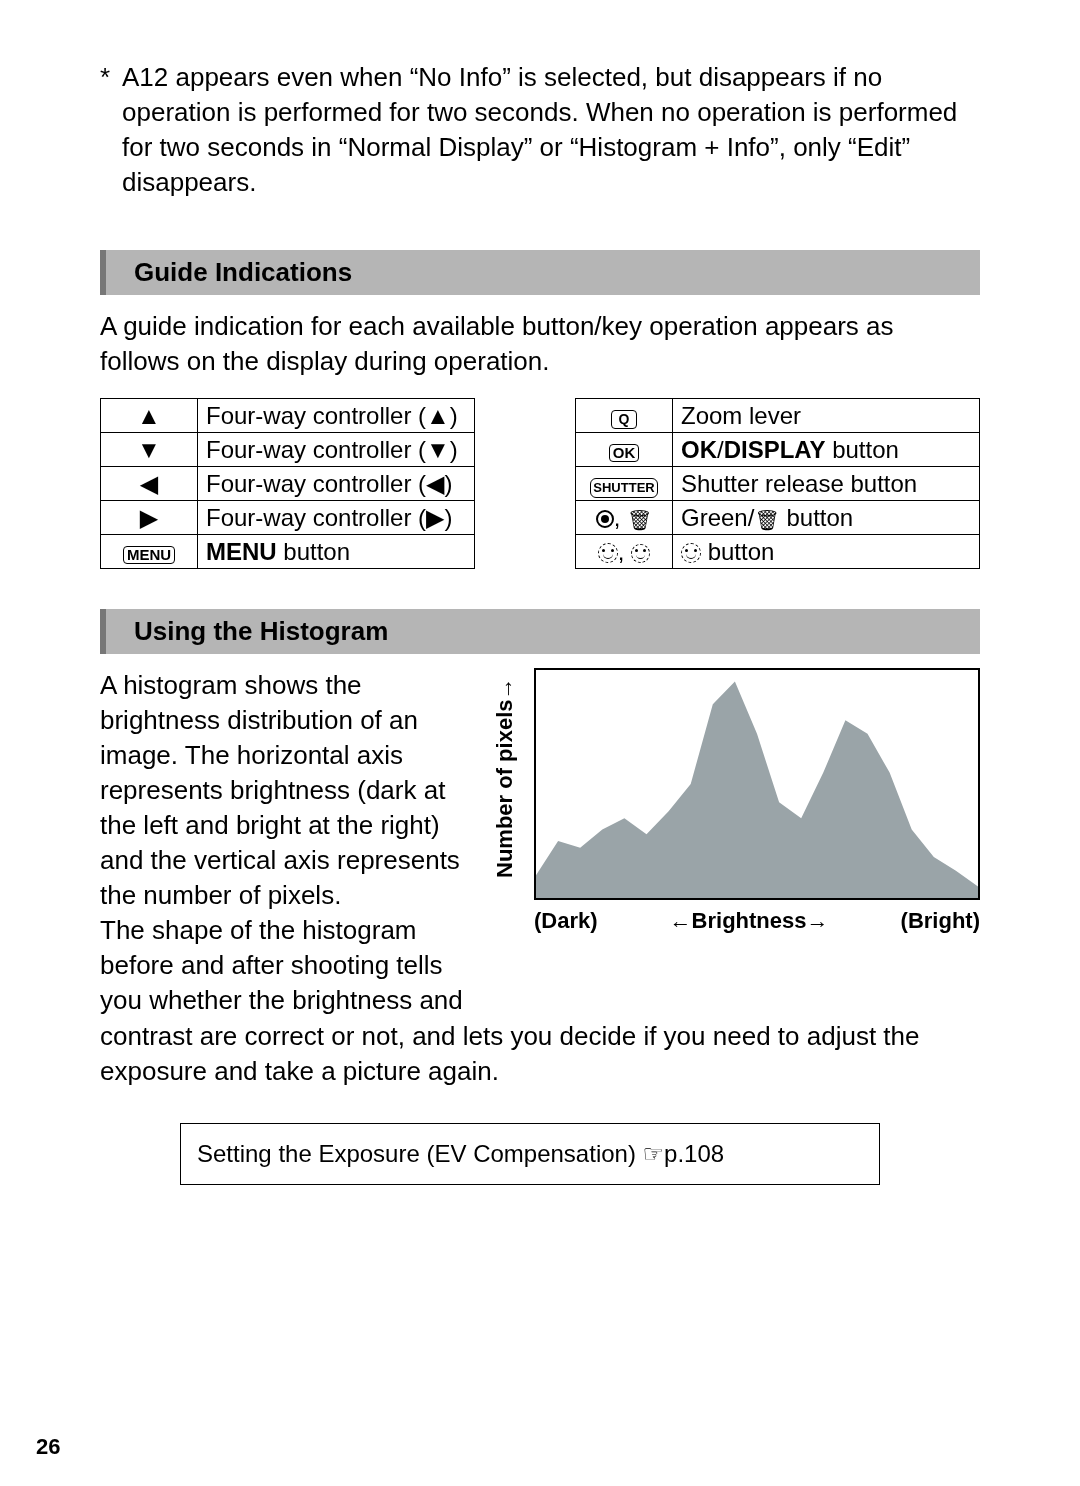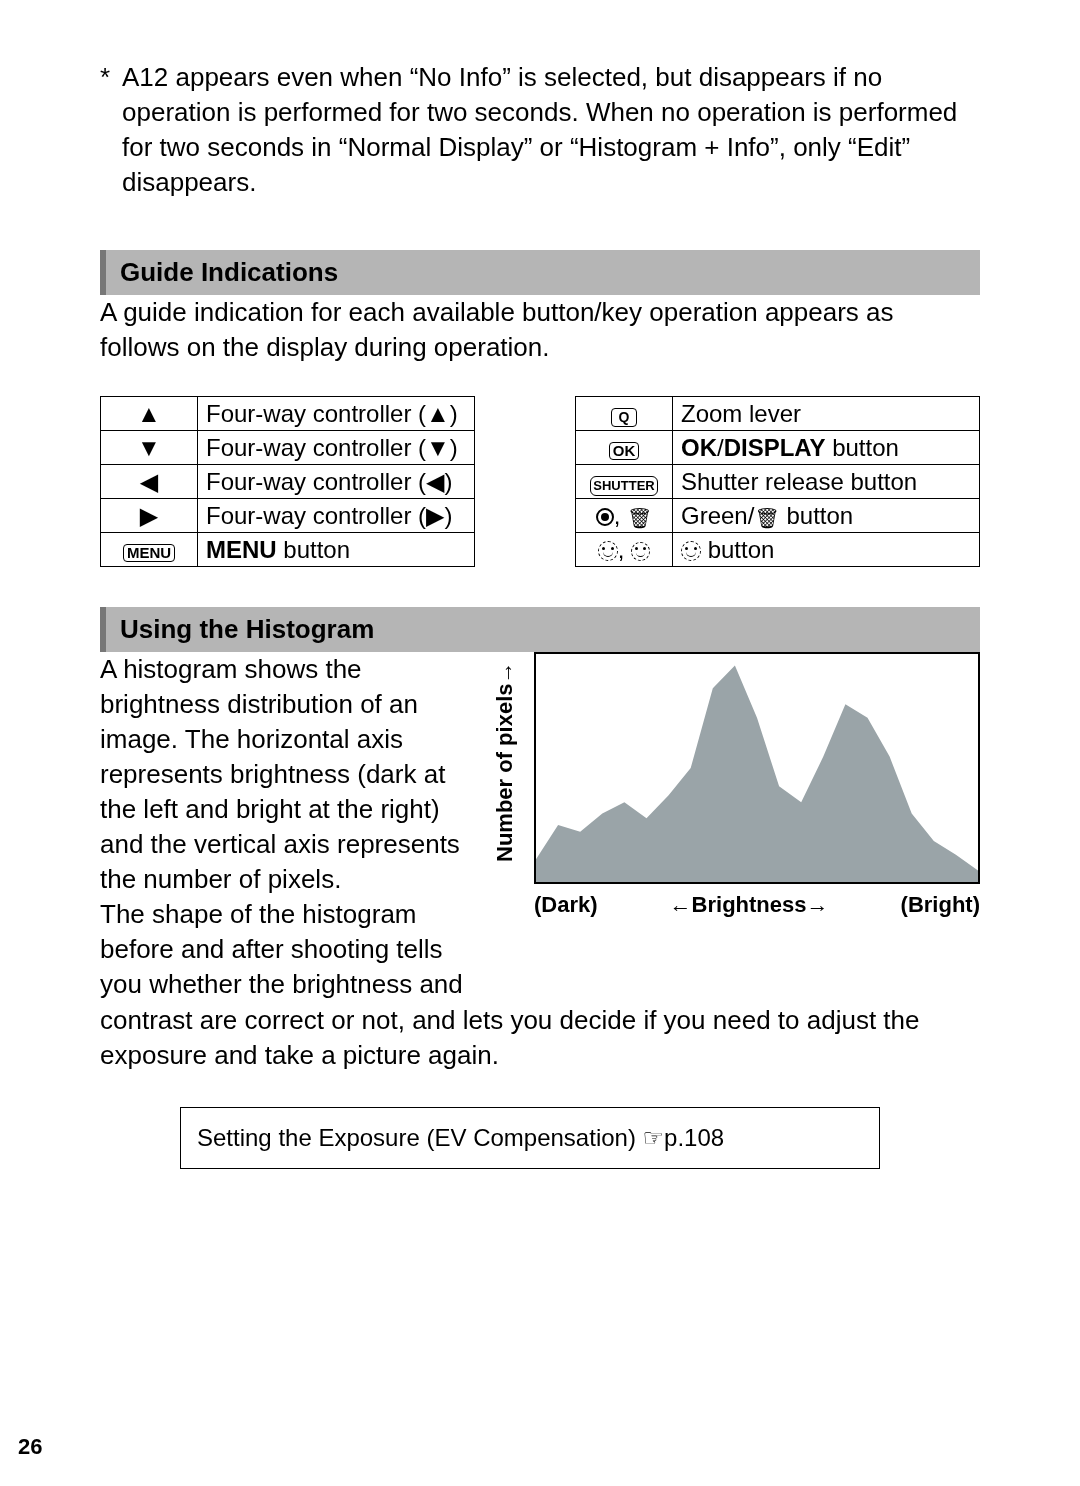--- a/index.html
+++ b/index.html
@@ -25,28 +25,29 @@
     margin-bottom: 50px;
     display: flex;
   }
   .top-note .ast {
     width: 22px;
     flex: 0 0 22px;
   }
   .section-bar {
     background: #b5b5b5;
     border-left: 6px solid #777;
-    padding: 7px 14px;
+    padding: 7px 28px;
     font-weight: bold;
     font-size: 26px;
+    margin-bottom: 14px;
   }
   .body-text {
     font-size: 26px;
     line-height: 1.35;
-    margin-bottom: 30px;
+    margin-bottom: 18px;
   }
   .tables-row {
     display: flex;
     justify-content: space-between;
     margin-bottom: 40px;
   }
   table.guide {
     border-collapse: collapse;
     font-size: 24px;
   }
@@ -163,21 +164,21 @@
     margin:34px 0 0 80px;
     padding:16px 16px;
     font-size:24px;
     width:700px;
     box-sizing:border-box;
   }
   .pointer{font-family: Arial;}
 
   .page-num {
     position:absolute;
-    left:18px;
+    left:36px;
     bottom:26px;
     font-weight:bold;
     font-size:22px;
     color:#000;
   }
   .bold{font-weight:bold;}
 </style>
 </head>
 <body>
 

